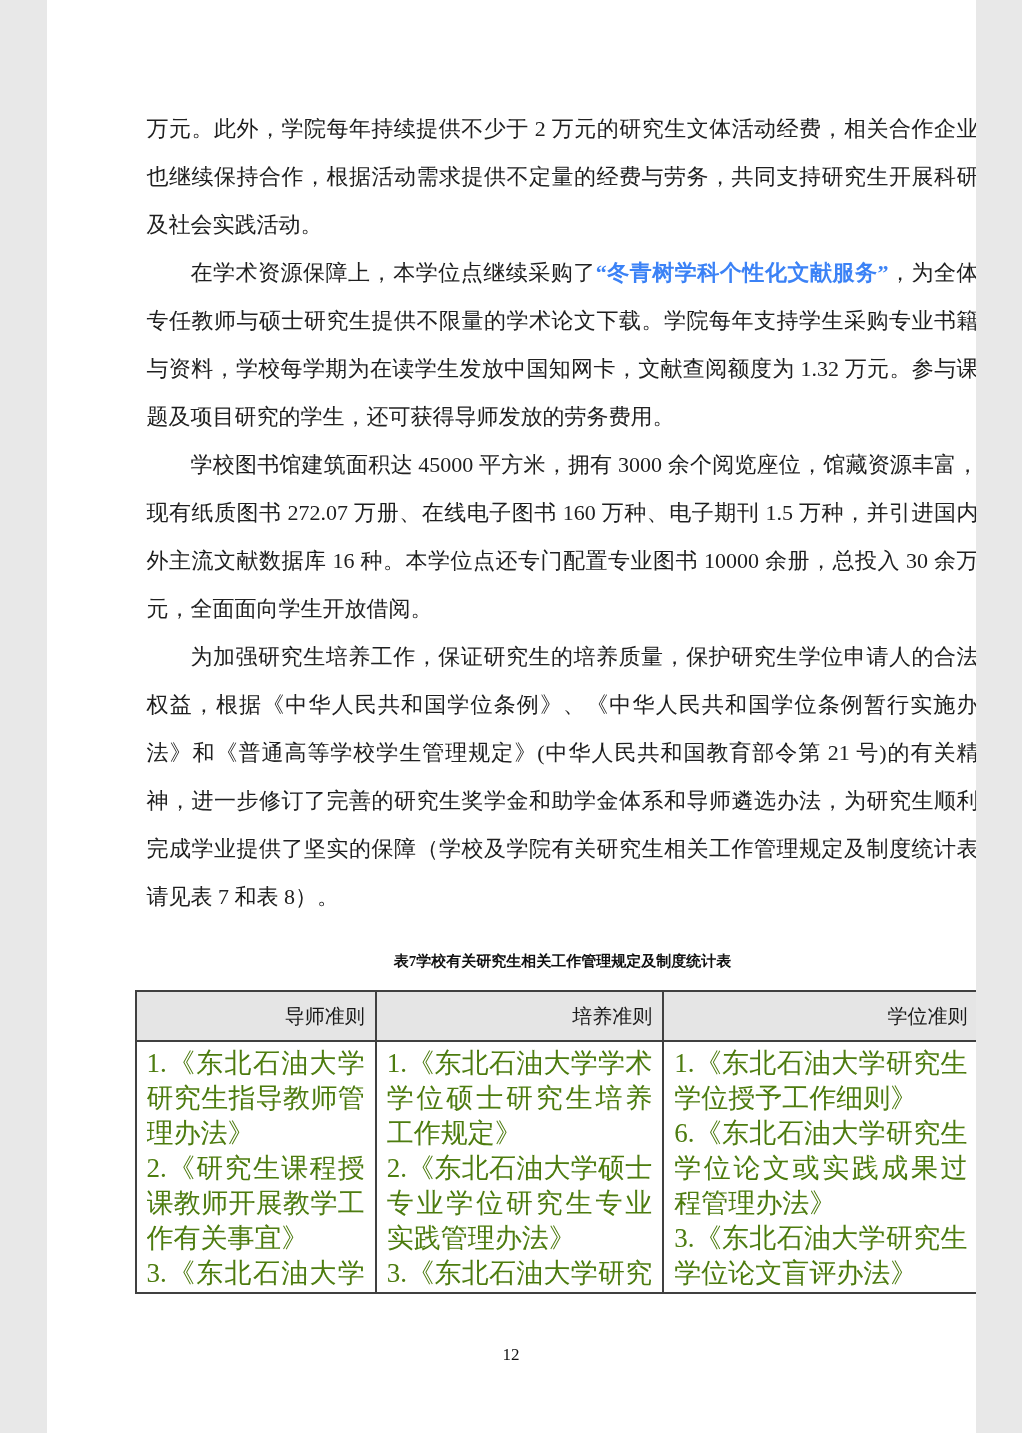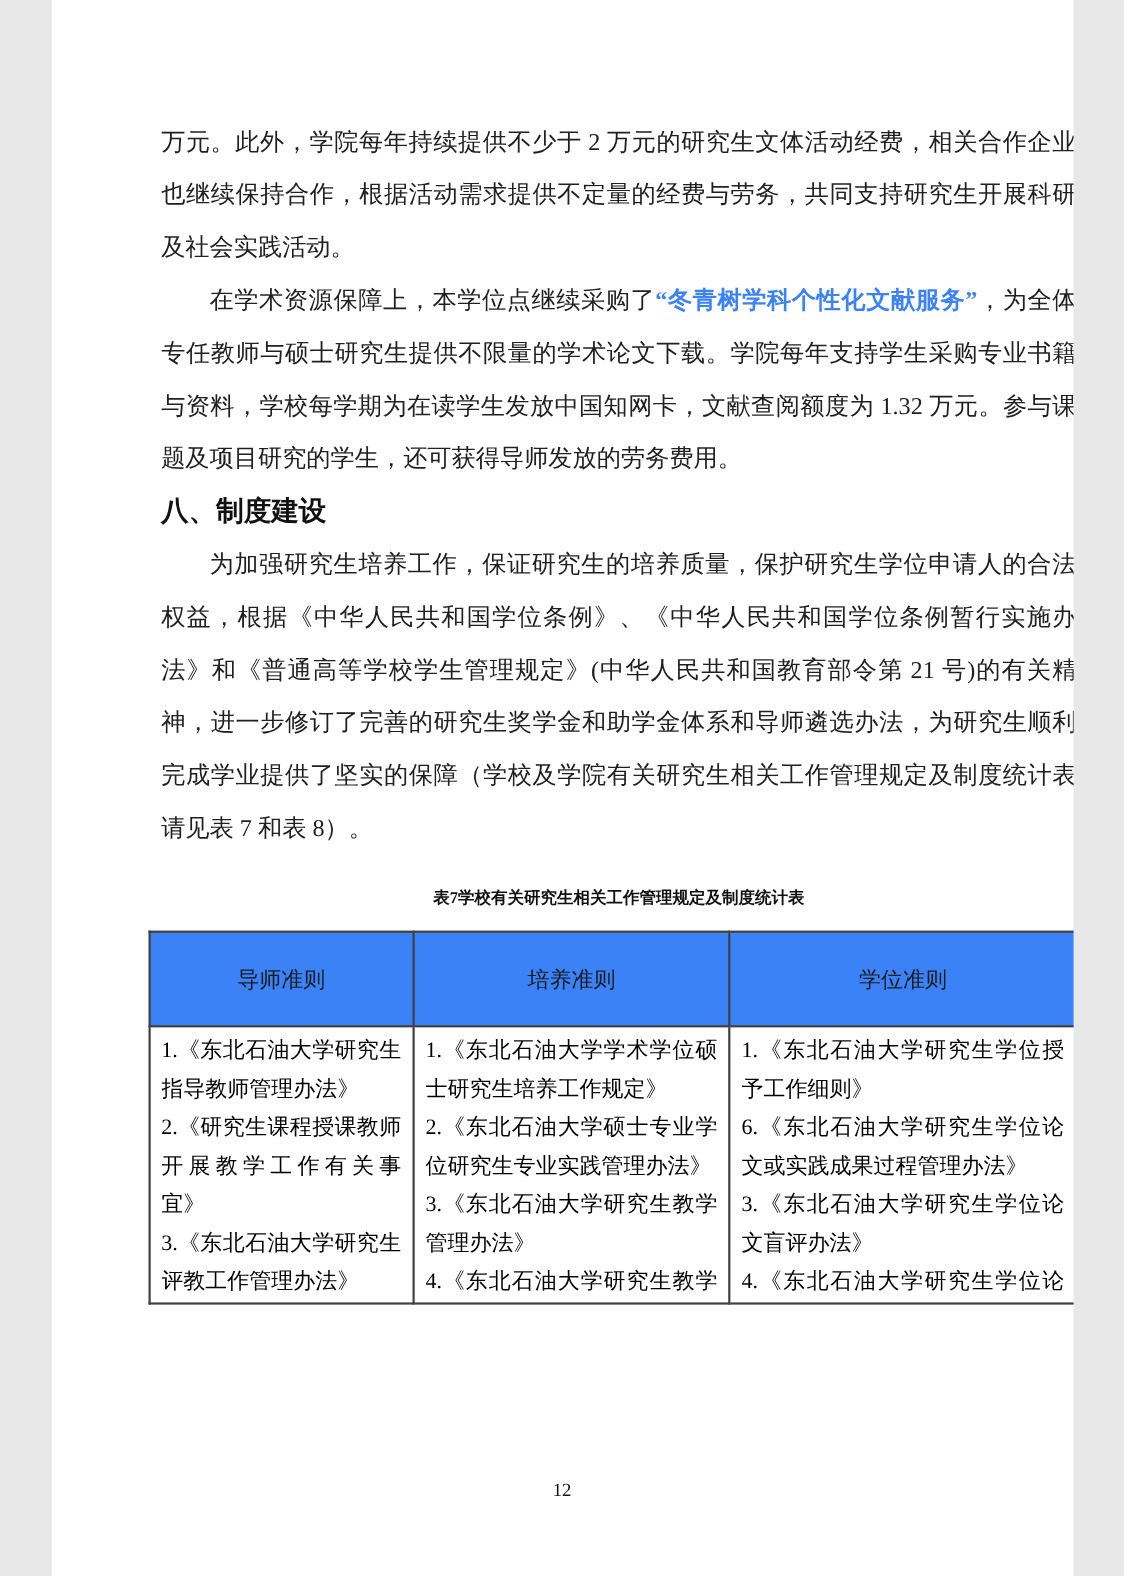--- a/index.html
+++ b/index.html
@@ -48,62 +48,62 @@
     table-layout:fixed;
     width:845px;
   }
   table.reg col.c1{width:28.5%;}
   table.reg col.c2{width:34.1%;}
   table.reg col.c3{width:37.4%;}
   table.reg th, table.reg td{
     border:2px solid #404040;
   }
   table.reg th{
-    background:#3b82f6;
+    background:#e5e5e5;
     height:44px;
     font-weight:400;
     font-size:20px;
-    text-align:center;
-    padding:20px 10px;
+    text-align:right;
+    padding:2px 10px;
     vertical-align:middle;
     color:#1a1a1a;
   }
   table.reg td{
     vertical-align:top;
     padding:4px 10px 0;
   }
   .clip{ height:246px; overflow:hidden; }
   .clip p{
     margin:0;
-    font-size:20px;
+    font-size:27px;
     line-height:35px;
     text-align:justify;
-    color:#000000;
+    color:#4d7c0f;
   }
   .pageno{
     position:absolute;
     top:1345px;left:0;
     width:100%;
     text-align:center;
     font-size:17px;
     color:#111;
   }
 </style>
 </head>
 <body>
 
 <div class="page">
   <div class="content">
 
     <p class="body">万元。此外，学院每年持续提供不少于 2 万元的研究生文体活动经费，相关合作企业也继续保持合作，根据活动需求提供不定量的经费与劳务，共同支持研究生开展科研及社会实践活动。</p>
 
     <p class="body indent"><span>在学术资源保障上，本学位点继续采购了</span><span class="svc">“冬青树学科个性化文献服务”</span><span>，为全体专任教师与硕士研究生提供不限量的学术论文下载。学院每年支持学生采购专业书籍与资料，学校每学期为在读学生发放中国知网卡，文献查阅额度为 1.32 万元。参与课题及项目研究的学生，还可获得导师发放的劳务费用。</span></p>
 
+    <p class="body indent">学校图书馆建筑面积达 45000 平方米，拥有 3000 余个阅览座位，馆藏资源丰富，现有纸质图书 272.07 万册、在线电子图书 160 万种、电子期刊 1.5 万种，并引进国内外主流文献数据库 16 种。本学位点还专门配置专业图书 10000 余册，总投入 30 余万元，全面面向学生开放借阅。</p>
 
-    <h2 class="sect">八、制度建设</h2>
 
     <p class="body indent">为加强研究生培养工作，保证研究生的培养质量，保护研究生学位申请人的合法权益，根据《中华人民共和国学位条例》、《中华人民共和国学位条例暂行实施办法》和《普通高等学校学生管理规定》(中华人民共和国教育部令第 21 号)的有关精神，进一步修订了完善的研究生奖学金和助学金体系和导师遴选办法，为研究生顺利完成学业提供了坚实的保障（学校及学院有关研究生相关工作管理规定及制度统计表请见表 7 和表 8）。</p>
 
     <div class="caption">表7学校有关研究生相关工作管理规定及制度统计表</div>
 
     <div class="tablewrap">
       <table class="reg">
         <colgroup>
             <col class="c1">
             <col class="c2">

